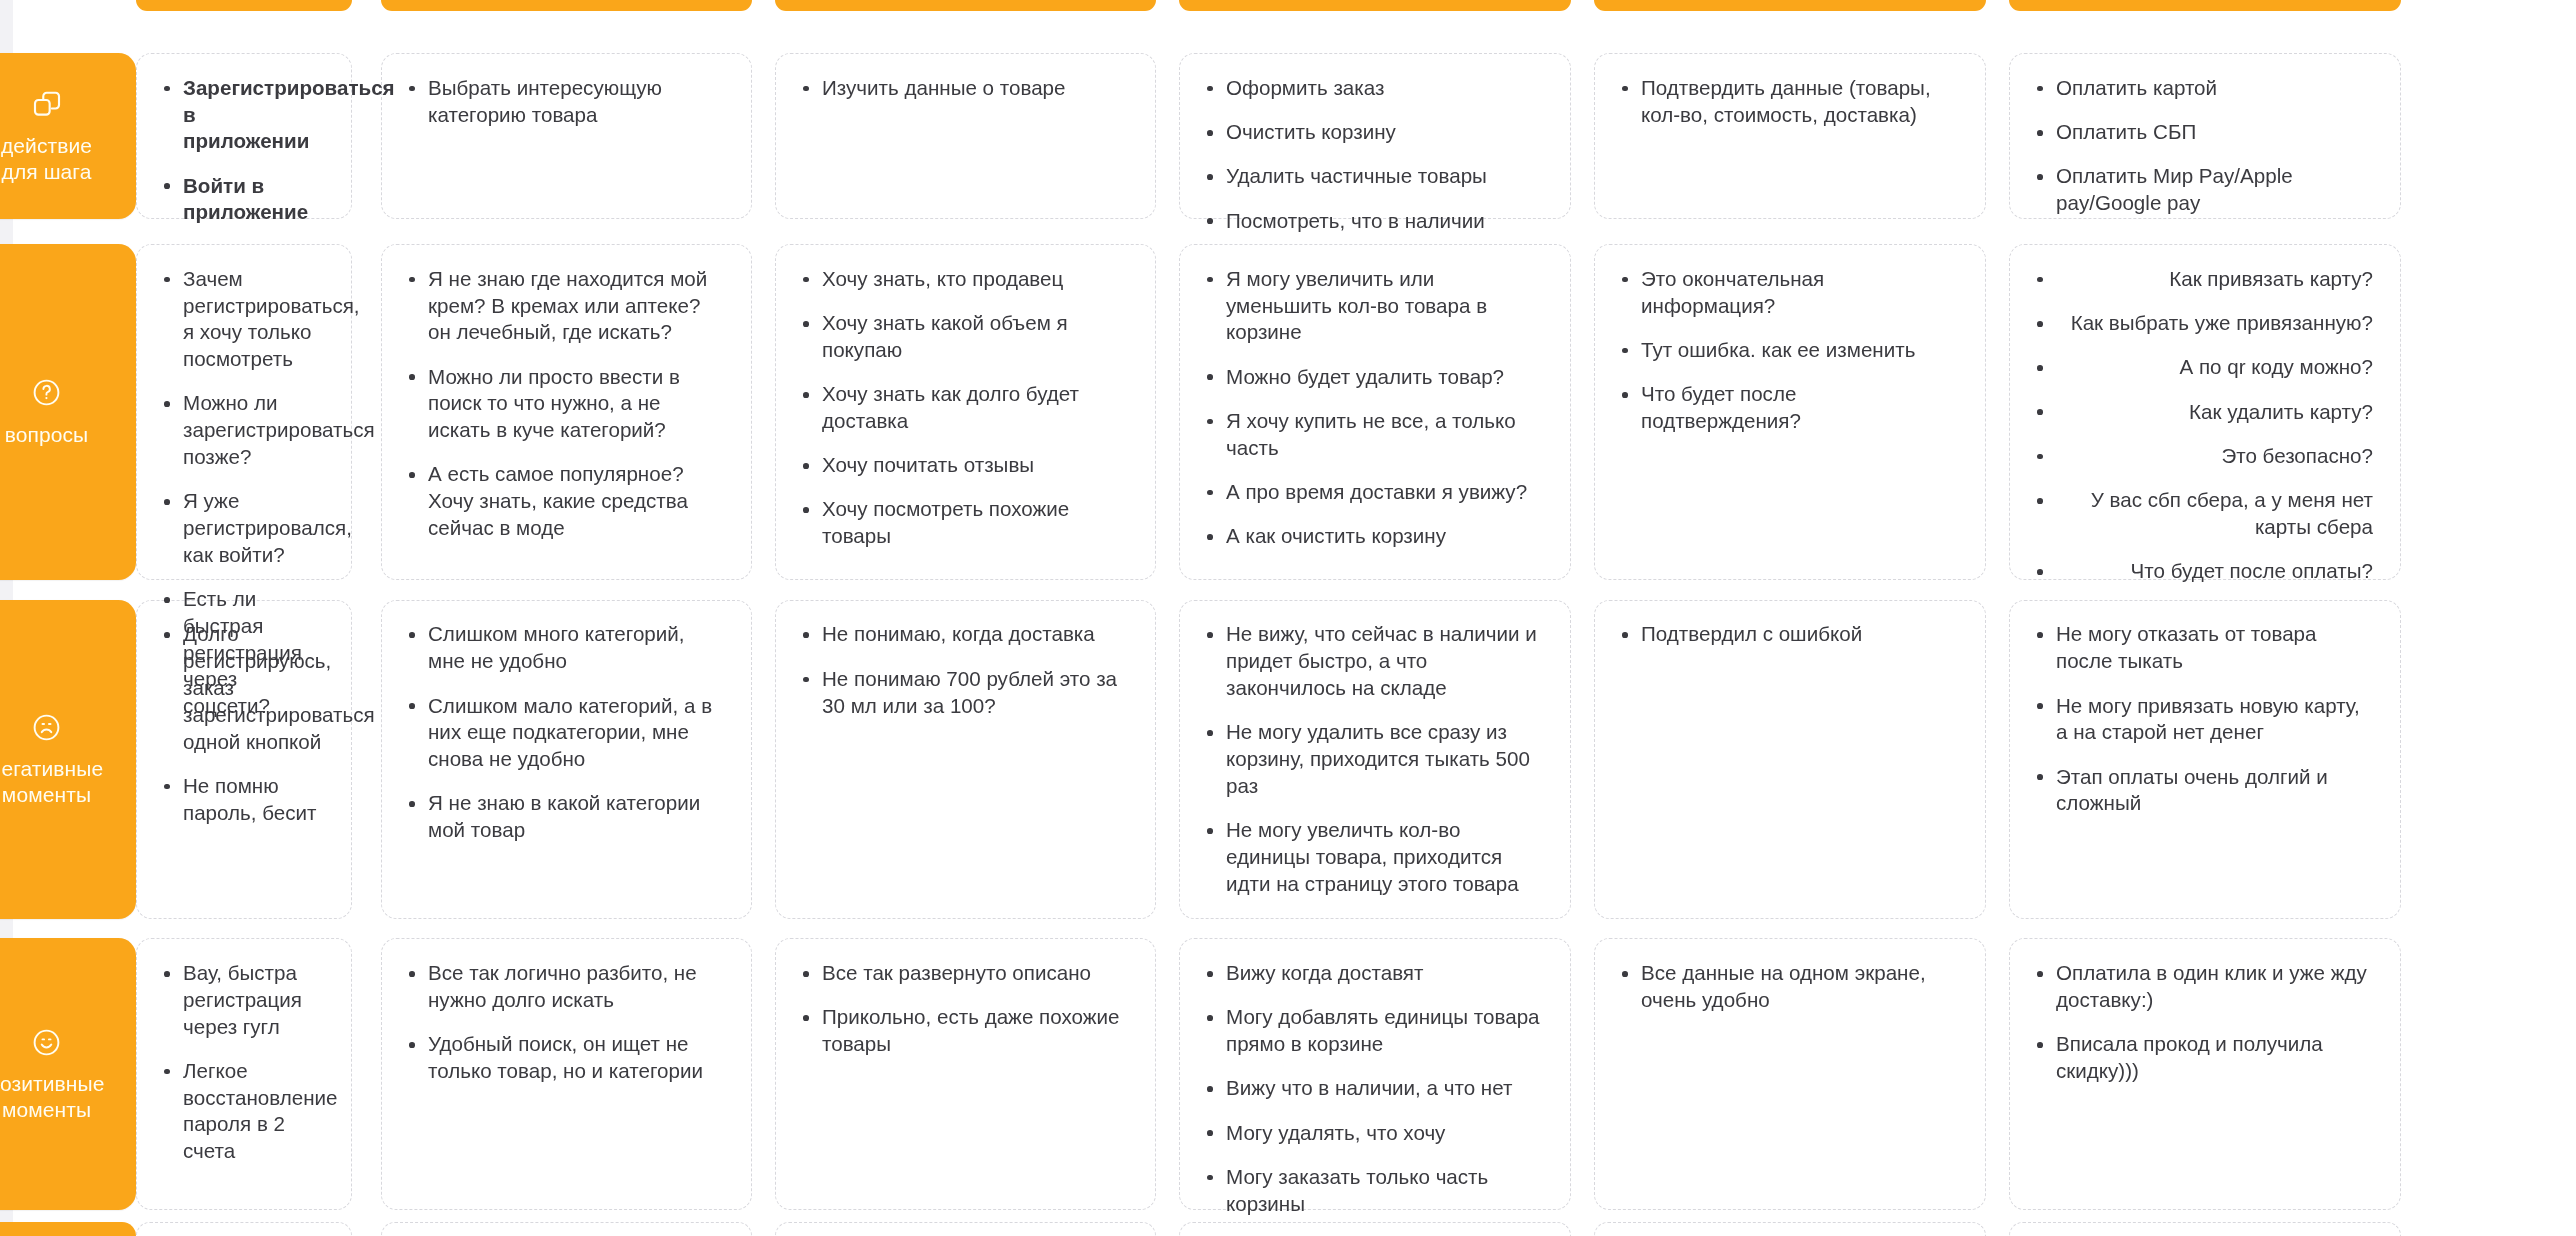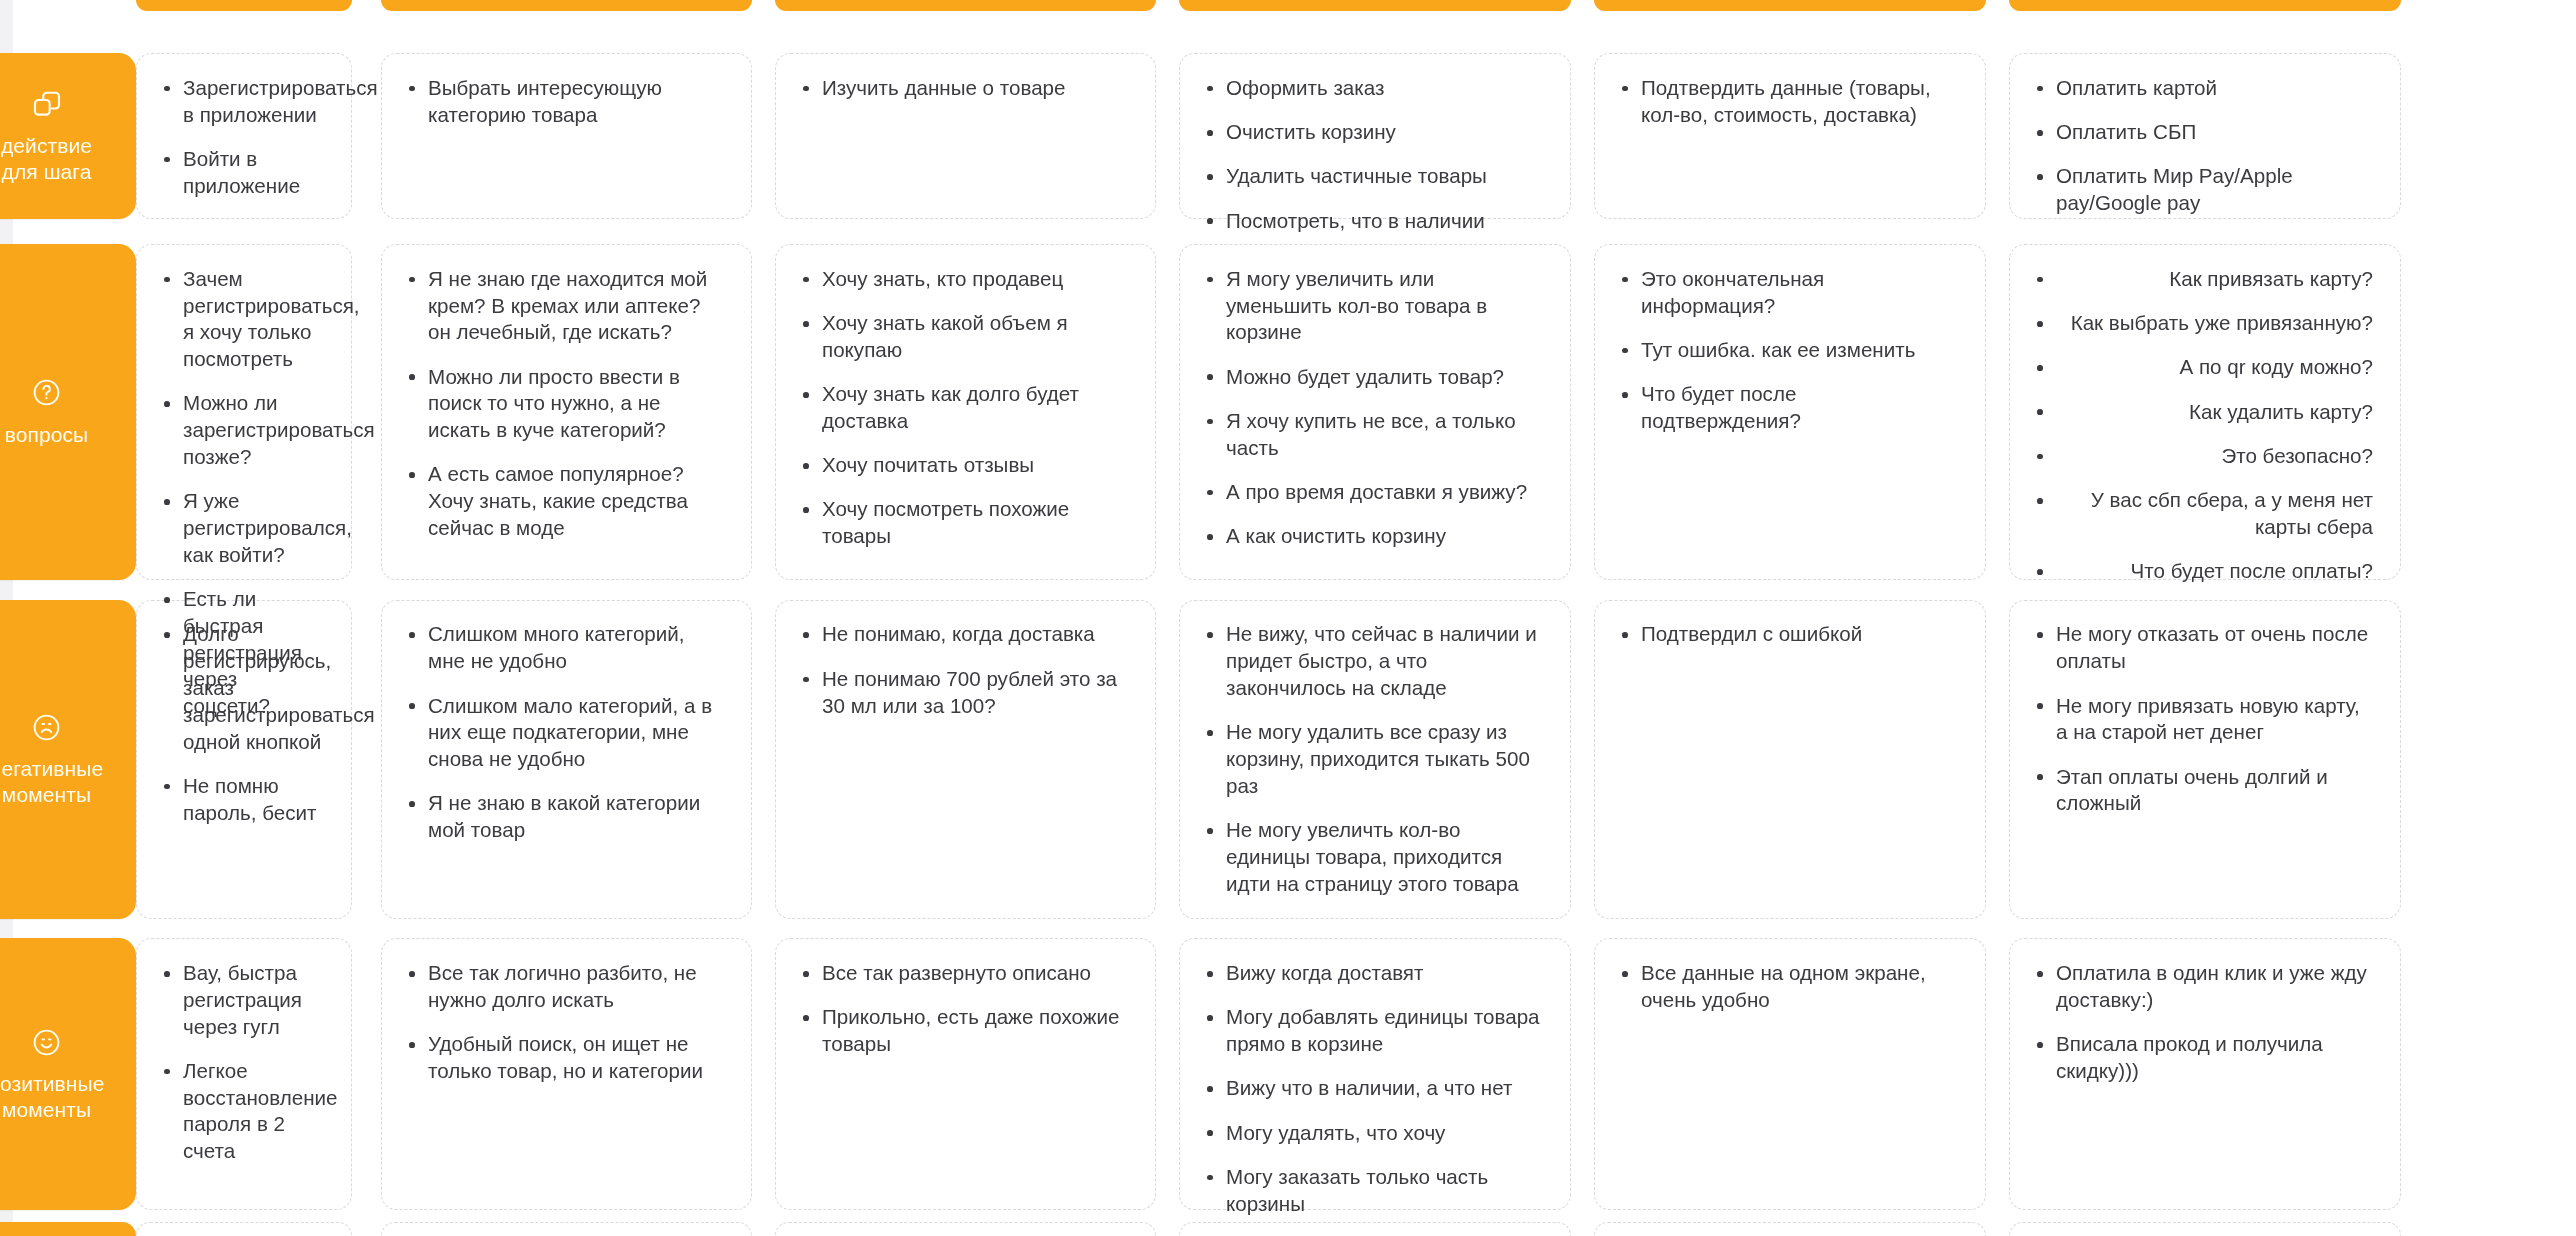--- a/index.html
+++ b/index.html
@@ -138,21 +138,21 @@
     <div class="tab-top" style="grid-area: 1 / 10;"></div>
     <div class="tab-top" style="grid-area: 1 / 12;"></div>
     <div class="rowlabel" style="grid-area: 3 / 1;">
       <span class="ricon"><svg width="32" height="32" viewBox="0 0 24 24" fill="none" stroke="#fffdf2" stroke-width="1.6" stroke-linecap="round" stroke-linejoin="round">
       <rect x="3" y="9" width="11" height="11" rx="2.6"></rect>
       <path d="M9.2 9V6.2a2.6 2.6 0 0 1 2.6-2.6H18.4A2.6 2.6 0 0 1 21 6.2v6.6a2.6 2.6 0 0 1-2.6 2.6H15.6"></path>
     </svg></span>
       <span class="rtext">действие
 для шага</span>
     </div>
-    <div class="card" style="grid-area: 3 / 2;">
+    <div class="card" style="grid-area: 3 / 2; font-weight: bold;">
       <ul>
         <li>Зарегистрироваться в приложении</li>
         <li>Войти в приложение</li>
       </ul>
     </div>
     <div class="card" style="grid-area: 3 / 4;">
       <ul>
         <li>Выбрать интересующую категорию товара</li>
       </ul>
     </div>
@@ -276,21 +276,21 @@
         <li>Не могу увеличть кол-во единицы товара, приходится идти на страницу этого товара</li>
       </ul>
     </div>
     <div class="card" style="grid-area: 7 / 10;">
       <ul>
         <li>Подтвердил с ошибкой</li>
       </ul>
     </div>
     <div class="card" style="grid-area: 7 / 12;">
       <ul>
-        <li>Не могу отказать от очень после оплаты</li>
+        <li>Не могу отказать от товара после тыкать</li>
         <li>Не могу привязать новую карту, а на старой нет денег</li>
         <li>Этап оплаты очень долгий и сложный</li>
       </ul>
     </div>
     <div class="rowlabel" style="grid-area: 9 / 1;">
       <span class="ricon"><svg width="31" height="31" viewBox="0 0 24 24" fill="none" stroke="#fffdf2" stroke-width="1.5" stroke-linecap="round" stroke-linejoin="round">
       <circle cx="12" cy="12" r="9.2"></circle>
       <path d="M8.3 13.6c.9 1.5 2.2 2.25 3.7 2.25s2.8-.75 3.7-2.25"></path>
       <line x1="8.9" y1="9.6" x2="10.1" y2="9.6"></line>
       <line x1="13.9" y1="9.6" x2="15.1" y2="9.6"></line>

